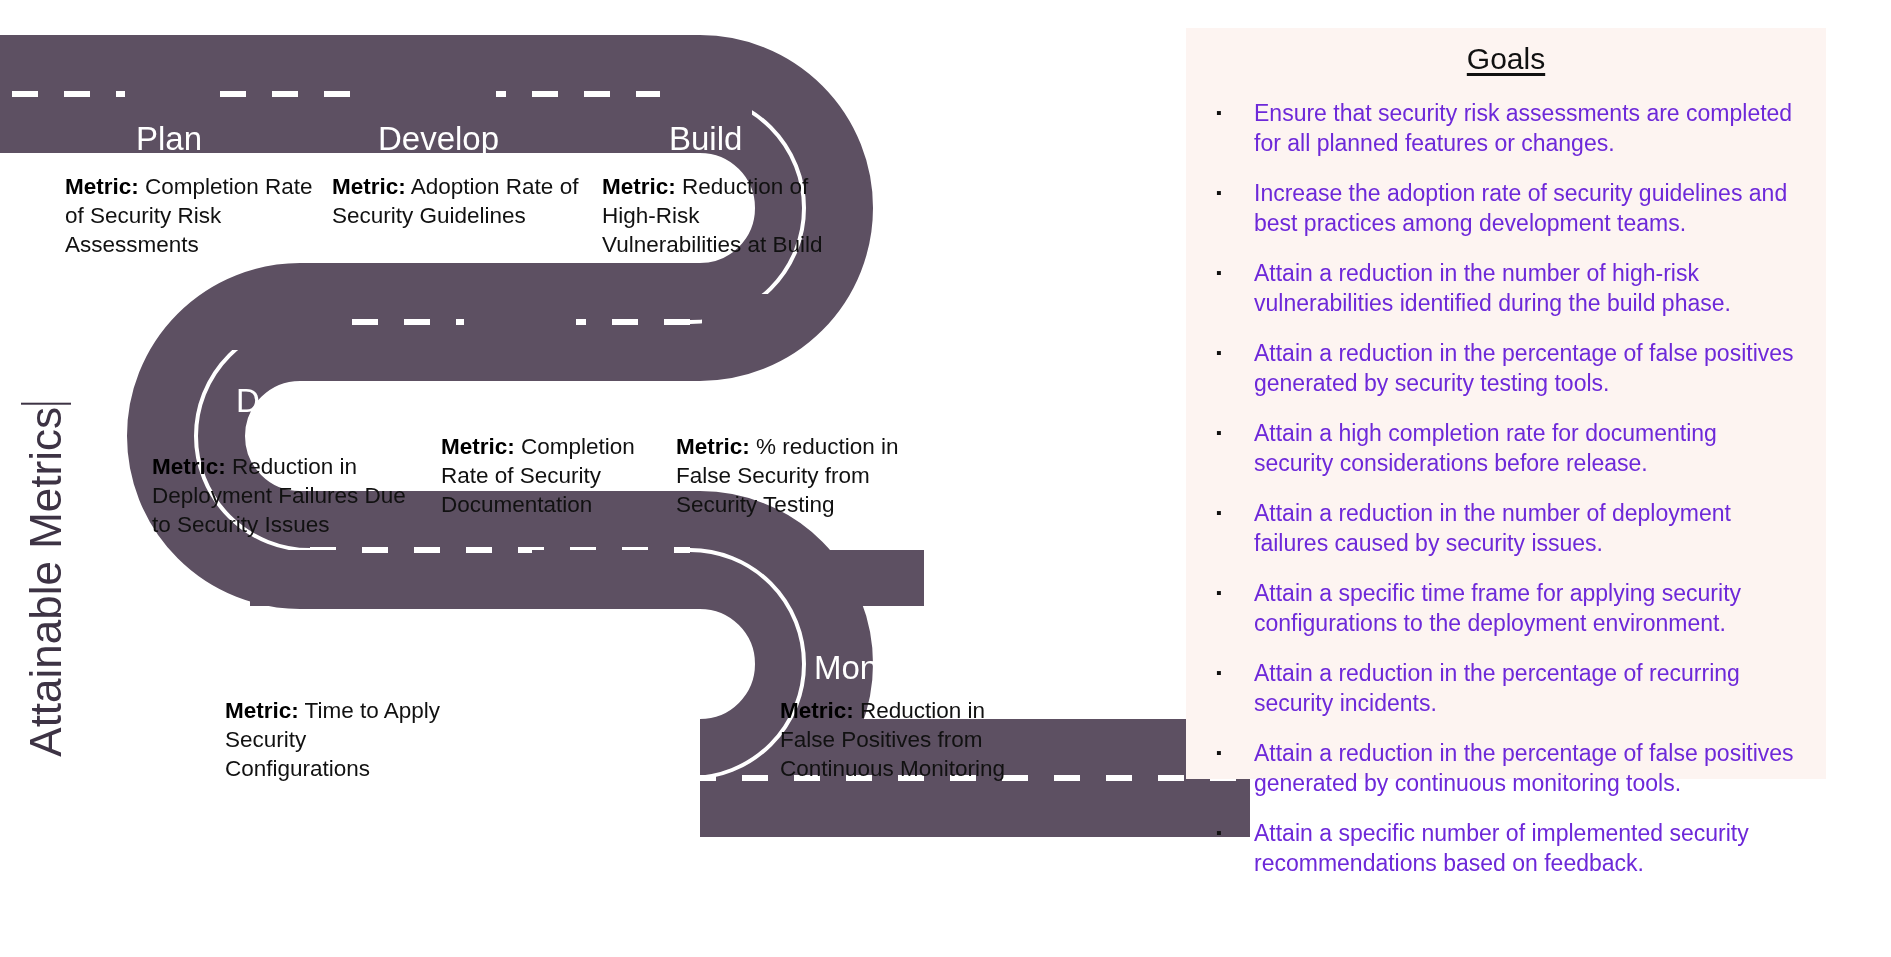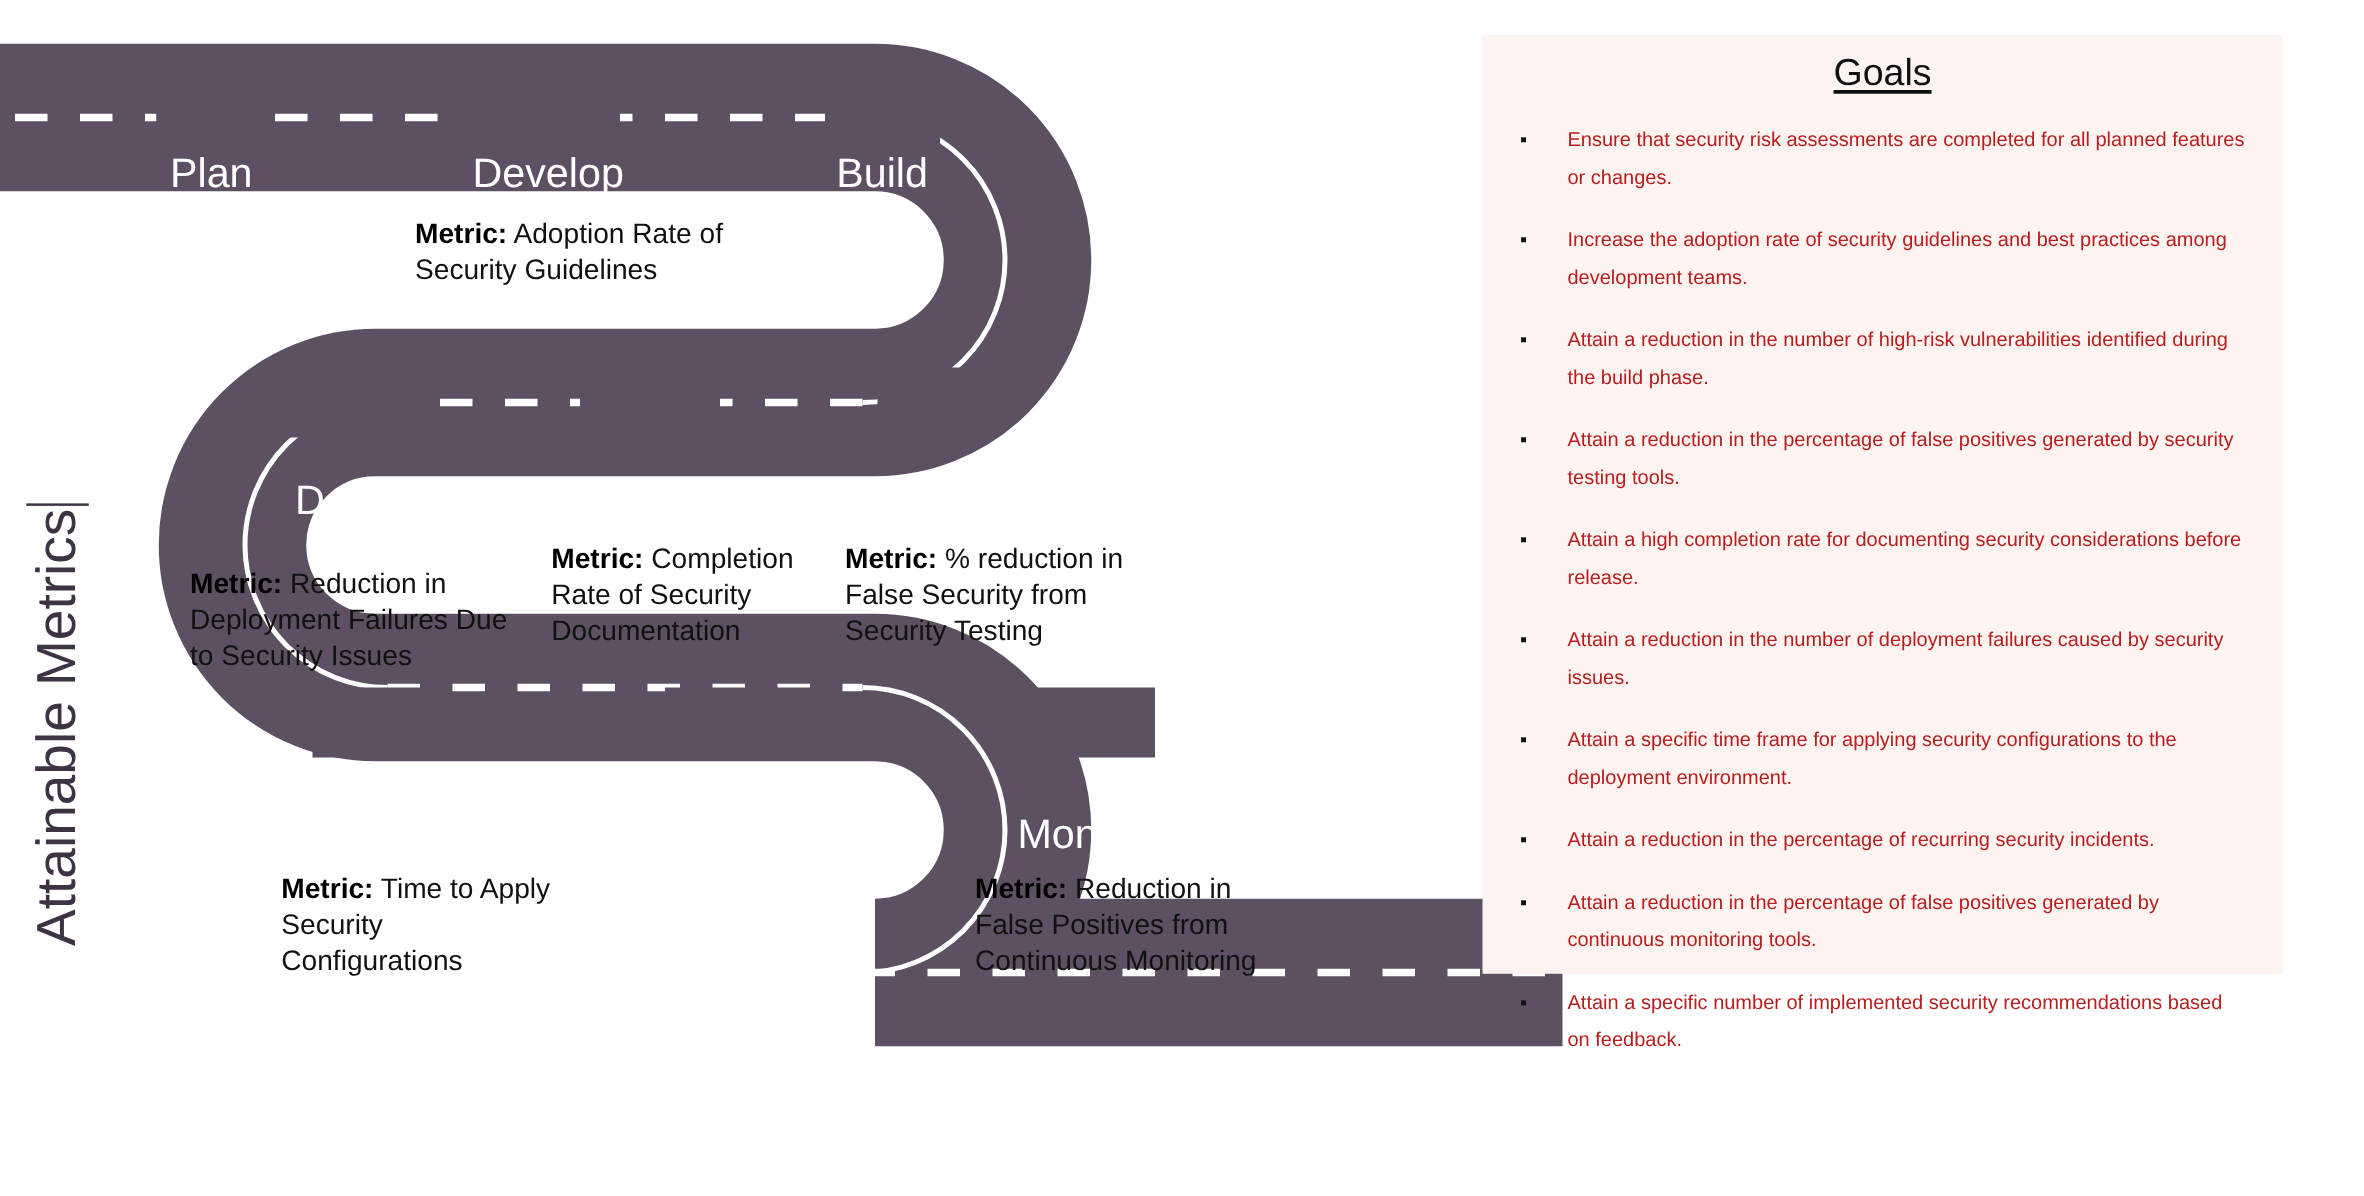--- a/index.html
+++ b/index.html
@@ -77,23 +77,23 @@
     margin-bottom:20px;
   }
   .goal .bullet{
     flex:0 0 38px;
     color:#111;
     font-size:16px;
     line-height:30px;
     padding-left:4px;
   }
   .goal .gtext{
-    font-size:16px;
+    font-size:23px;
     line-height:30px;
-    color:#b91c1c;
+    color:#6d28d9;
   }
 </style>
 </head>
 <body>
 
 <div id="stage">
 
   <div id="vtitle">
     <div class="txt">Attainable Metrics</div>
   </div>
@@ -140,22 +140,28 @@
   <div class="phase" style="left:669px;top:94px;text-align:right;">Build</div>
 
   <div class="phase" style="left:236px;top:356px;">Deliver</div>
   <div class="phase" style="left:480px;top:356px;font-family:Liberation Mono, monospace;">Release</div>
   <div class="phase" style="left:710px;top:356px;">Test</div>
 
   <div class="phase" style="left:258px;top:623px;">Deploy</div>
   <div class="phase" style="left:540px;top:623px;">Operate</div>
   <div class="phase" style="left:814px;top:623px;">Monitor</div>
 
+  <div class="metric" style="left:65px;top:172px;width:252px;">
+    <b>Metric:</b><span> Completion Rate of Security Risk Assessments</span>
+  </div>
   <div class="metric" style="left:332px;top:172px;width:248px;">
     <b>Metric:</b><span> Adoption Rate of Security Guidelines</span>
+  </div>
+  <div class="metric" style="left:602px;top:172px;width:238px;">
+    <b>Metric:</b><span> Reduction of High-Risk Vulnerabilities at Build</span>
   </div>
 
   <div class="metric" style="left:152px;top:432px;width:264px;margin-top:20px;">
     <b>Metric:</b><span> Reduction in Deployment Failures Due to Security Issues</span>
   </div>
   <div class="metric" style="left:441px;top:432px;width:222px;">
     <b>Metric:</b><span> Completion Rate of Security Documentation</span>
   </div>
   <div class="metric" style="left:676px;top:432px;width:224px;">
     <b>Metric:</b><span> % reduction in False Security from Security Testing</span>

